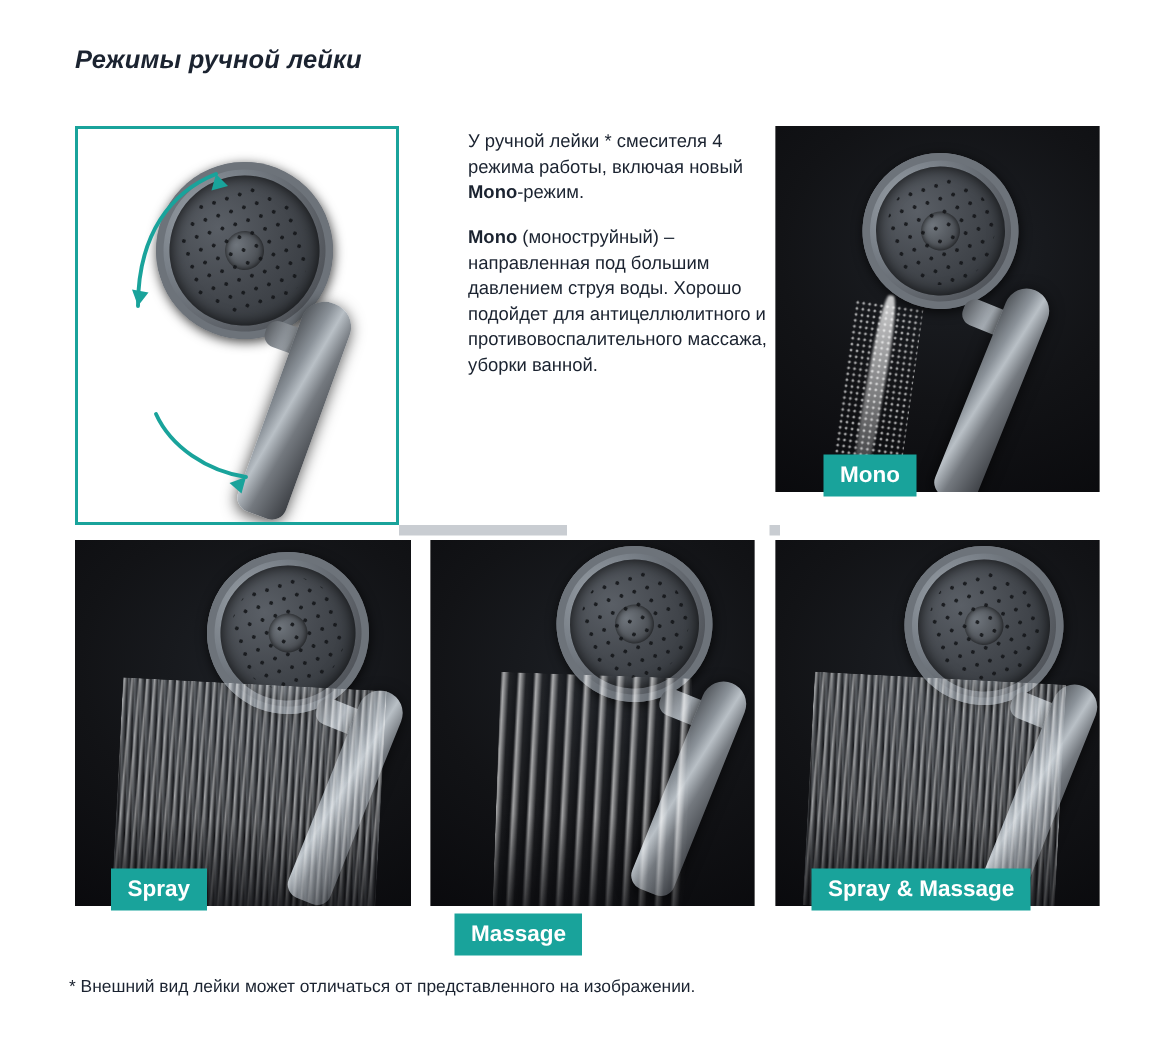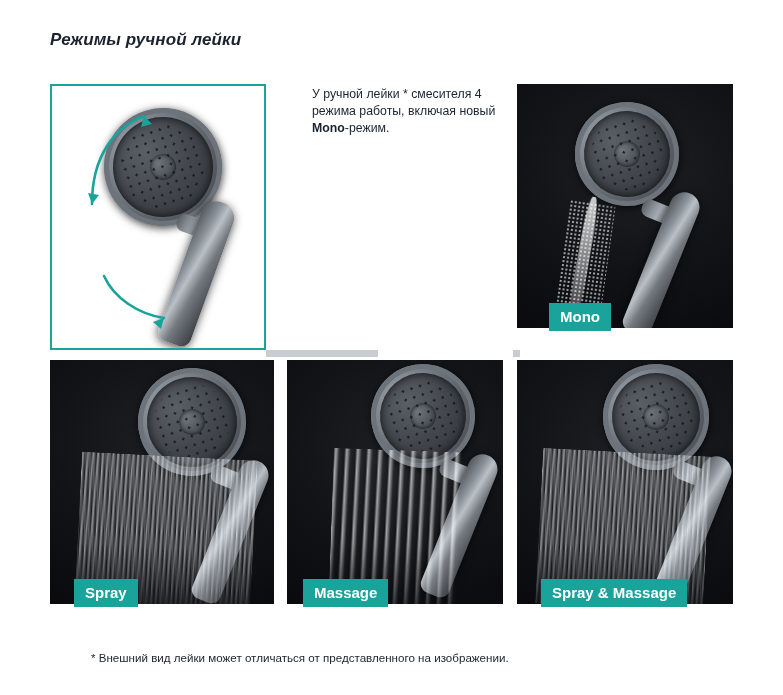--- a/index.html
+++ b/index.html
@@ -210,31 +210,30 @@
     position: absolute;
     background: #19a39b;
     color: #ffffff;
     font-weight: bold;
     font-size: 15px;
     padding: 5px 11px 6px 11px;
     white-space: nowrap;
   }
   #label-mono { left: 549px; top: 303px; }
   #label-spray { left: 74px; top: 579px; }
-  #label-massage { left: 303px; top: 579px; }
+  #label-massage { left: 303px; top: 609px; }
   #label-both { left: 541px; top: 579px; }
 
   
   .footnote {
     position: absolute;
     left: 46px;
     top: 651px;
     font-size: 11.6px;
     color: #1b2330;
-    margin-left: 45px;
   }
 </style>
 </head>
 <body>
 
 <div class="title">Режимы ручной лейки</div>
 
 <div class="tile" id="tile-overview">
   <div class="scene"></div>
   <div class="head">
@@ -251,20 +250,21 @@
       </g>
       <path d="M92 30 l-3 11 l11 -3 z" fill="#19a39b"></path>
       <path d="M40 118 l7 -9 l-11 -2 z" fill="#19a39b"></path>
       <path d="M112 232 l-11 4 l8 7 z" fill="#19a39b"></path>
     </svg>
   </div>
 </div>
 
 <div class="text-col">
   <p><span>У ручной лейки * смесителя 4 режима работы, включая новый </span><b>Mono</b><span>-режим.</span></p>
+  <p><b>Mono</b><span> (моноструйный) – направленная под большим давлением струя воды. Хорошо подойдет для антицеллюлитного и противовоспалительного массажа, уборки ванной.</span></p>
 </div>
 
 <div class="tile" id="tile-mono">
   <div class="scene"></div>
   <div class="water mist"></div>
   <div class="head">
     <div class="hub"></div>
   </div>
   <div class="collar"></div>
   <div class="handle"></div>

